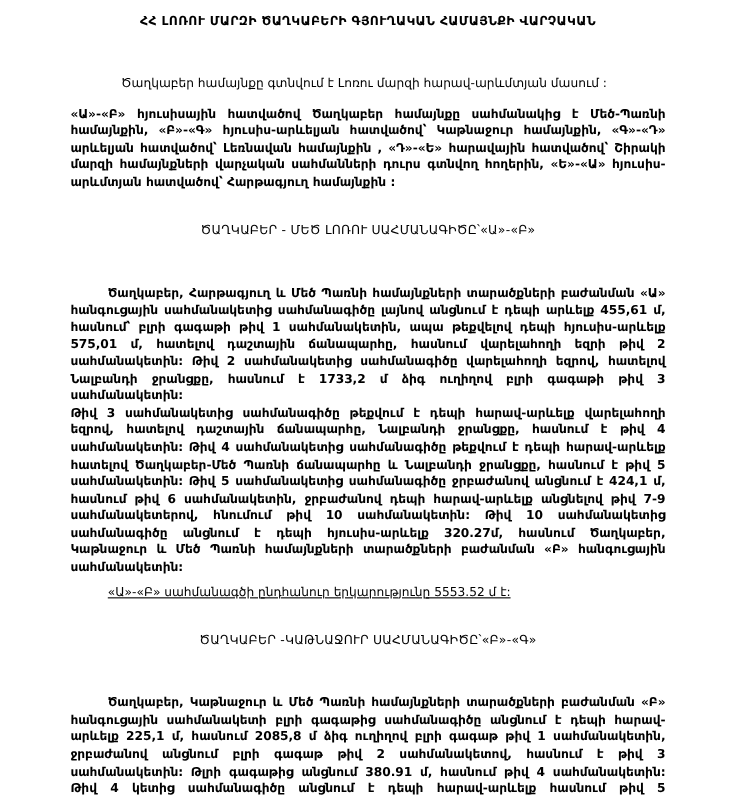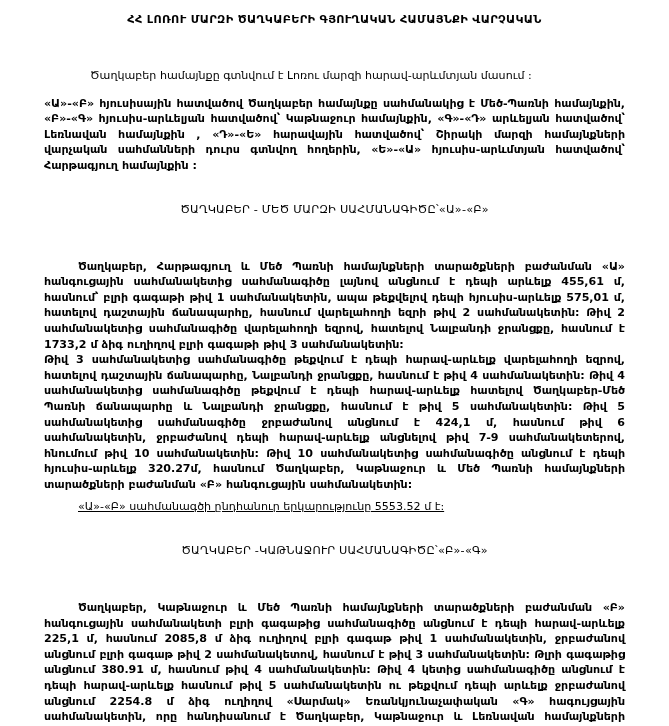--- a/index.html
+++ b/index.html
@@ -15,21 +15,21 @@
     color: #000000;
     overflow: hidden;
     position: relative;
   }
   .page {
     width: 669px;
     height: 726px;
     position: relative;
     background: #ffffff;
     box-sizing: border-box;
-    padding: 0 44px;
+    padding: 0 64px;
   }
   .doc-title {
     text-align: center;
     font-size: 11.3px;
     font-weight: bold;
     letter-spacing: 0.3px;
     line-height: 16px;
     padding-top: 12px;
     margin: 0;
   }
@@ -94,21 +94,21 @@
   </h1>
 
   <div class="spacer-lg"></div>
 
   <p class="line ind">Ծաղկաբեր համայնքը գտնվում է Լոռու մարզի հարավ-արևմտյան մասում :</p>
 
   <p class="para noindent">«Ա»-«Բ» հյուսիսային հատվածով  Ծաղկաբեր համայնքը սահմանակից է Մեծ-Պառնի համայնքին, «Բ»-«Գ» հյուսիս-արևելյան հատվածով՝ Կաթնաջուր համայնքին, «Գ»-«Դ» արևելյան հատվածով՝ Լեռնավան համայնքին , «Դ»-«Ե» հարավային հատվածով՝ Շիրակի մարզի համայնքների վարչական սահմանների դուրս գտնվող հողերին, «Ե»-«Ա» հյուսիս-արևմտյան հատվածով՝ Հարթագյուղ համայնքին :</p>
 
   <div class="spacer-lg"></div>
 
-  <h2 class="section-head">ԾԱՂԿԱԲԵՐ  - ՄԵԾ ՄԱՐԶԻ ՍԱՀՄԱՆԱԳԻԾԸ՝«Ա»-«Բ»</h2>
+  <h2 class="section-head">ԾԱՂԿԱԲԵՐ  - ՄԵԾ ԼՈՌՈՒ ՍԱՀՄԱՆԱԳԻԾԸ՝«Ա»-«Բ»</h2>
 
   <div class="spacer-md"></div>
 
   <p class="para indent">Ծաղկաբեր, Հարթագյուղ և Մեծ Պառնի համայնքների տարածքների բաժանման «Ա» հանգուցային սահմանակետից սահմանագիծը լայնով անցնում է դեպի արևելք 455,61 մ, հասնում՝  բլրի գագաթի թիվ 1 սահմանակետին, ապա թեքվելով դեպի հյուսիս-արևելք 575,01 մ, հատելով դաշտային ճանապարհը, հասնում վարելահողի եզրի թիվ 2 սահմանակետին: Թիվ 2 սահմանակետից սահմանագիծը վարելահողի եզրով, հատելով Նալբանդի ջրանցքը, հասնում է 1733,2 մ ձիգ ուղիղով բլրի գագաթի թիվ 3 սահմանակետին:</p>
   <p class="para noindent">Թիվ 3 սահմանակետից սահմանագիծը թեքվում է դեպի հարավ-արևելք վարելահողի եզրով, հատելով դաշտային ճանապարհը, Նալբանդի ջրանցքը, հասնում է թիվ 4 սահմանակետին: Թիվ 4 սահմանակետից սահմանագիծը թեքվում է դեպի հարավ-արևելք հատելով Ծաղկաբեր-Մեծ Պառնի ճանապարհը և Նալբանդի ջրանցքը, հասնում է թիվ 5 սահմանակետին: Թիվ 5 սահմանակետից սահմանագիծը ջրբաժանով անցնում է 424,1 մ, հասնում թիվ 6 սահմանակետին, ջրբաժանով դեպի հարավ-արևելք անցնելով  թիվ 7-9 սահմանակետերով,  հնումում  թիվ  10  սահմանակետին:  Թիվ  10  սահմանակետից սահմանագիծը անցնում է դեպի հյուսիս-արևելք 320.27մ,  հասնում Ծաղկաբեր, Կաթնաջուր և Մեծ Պառնի համայնքների տարածքների բաժանման «Բ» հանգուցային սահմանակետին:</p>
 
   <div class="spacer-sm"></div>
 
   <p class="total-line">«Ա»-«Բ»  սահմանագծի ընդհանուր երկարությունը  5553.52 մ է:</p>
 

